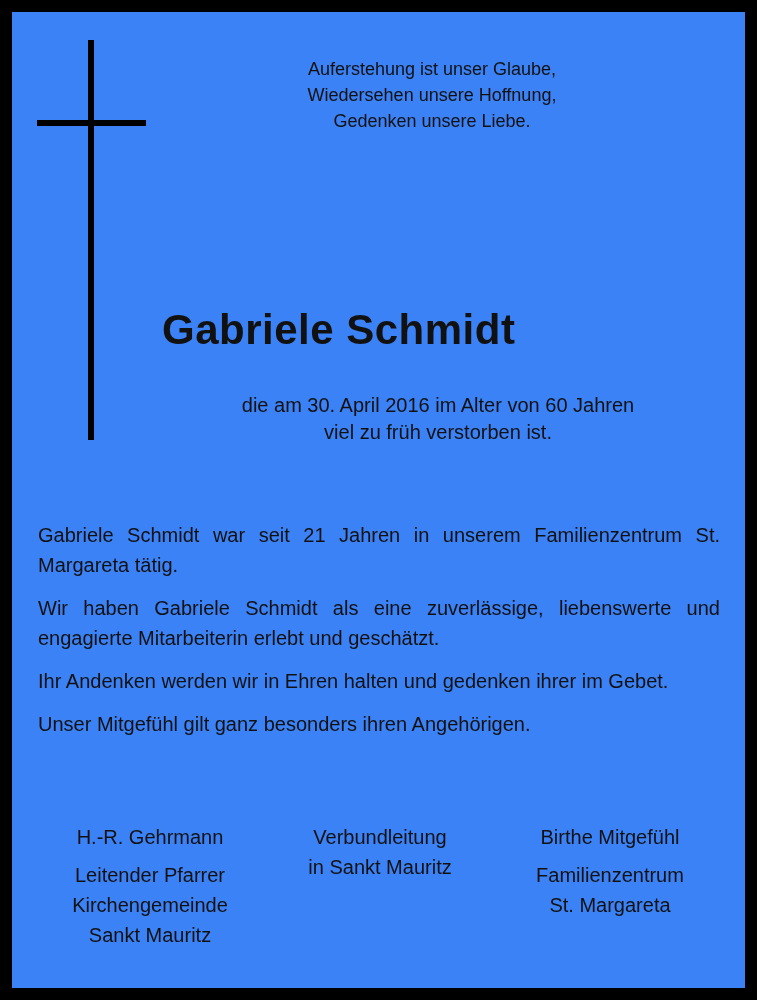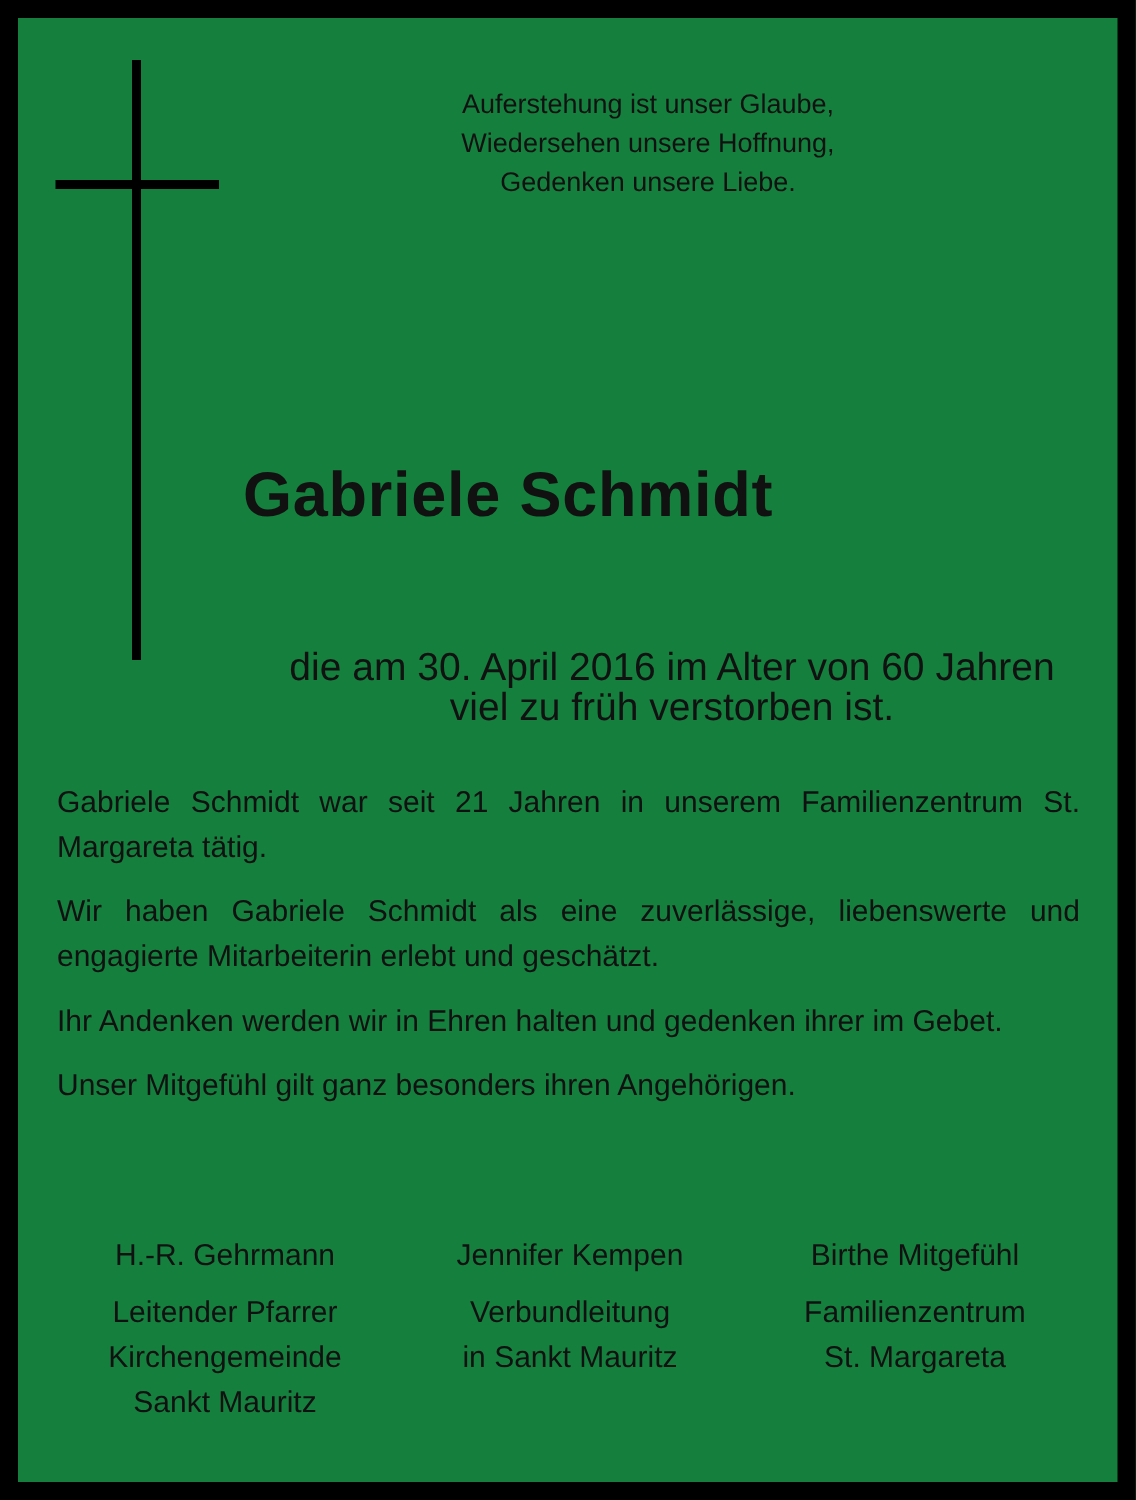--- a/index.html
+++ b/index.html
@@ -1,23 +1,23 @@
 <!DOCTYPE html>
 <html><head>
 <meta charset="utf-8">
 <style>
   html, body { margin: 0; padding: 0; background: #000; }
   body { width: 757px; height: 1000px; position: relative; overflow: hidden; font-family: "Liberation Sans", sans-serif; color: #111; }
-  .frame { position: absolute; left: 12px; top: 12px; width: 733px; height: 976px; background: #15803d; }
+  .frame { position: absolute; left: 12px; top: 12px; width: 733px; height: 976px; background: #3b82f6; }
   .cross-v { position: absolute; left: 76px; top: 28px; width: 6px; height: 400px; background: #000; }
   .cross-h { position: absolute; left: 25px; top: 108px; width: 109px; height: 6px; background: #000; }
   .verse { position: absolute; left: 170px; width: 500px; top: 44px; text-align: center; font-size: 18px; line-height: 26px; }
   .intro { position: absolute; left: 150px; width: 540px; top: 192px; text-align: center; font-size: 20px; line-height: 33px; }
   .name { position: absolute; left: 150px; width: 540px; top: 290px; text-align: left; font-size: 42px; font-weight: bold; line-height: 56px; letter-spacing: 0.5px; }
-  .death { position: absolute; left: 166px; width: 540px; top: 380px; text-align: center; font-size: 26px; line-height: 27px; margin-top: 39px; }
+  .death { position: absolute; left: 156px; width: 540px; top: 380px; text-align: center; font-size: 20px; line-height: 27px; }
   .body { position: absolute; left: 26px; width: 682px; top: 508px; font-size: 20px; line-height: 30px; }
   .body p { margin: 0 0 13px 0; text-align: justify; }
   .sigs { position: absolute; left: 18px; width: 700px; top: 810px; display: flex; justify-content: center; }
   .sig { width: 230px; text-align: center; font-size: 20px; }
   .sig .sname { line-height: 30px; margin-bottom: 8px; }
   .sig .line { line-height: 30px; }
 </style>
 </head>
 <body>
 
@@ -47,21 +47,20 @@
   </div>
 
   <div class="sigs">
     <div class="sig">
       <div class="sname">H.-R. Gehrmann</div>
       <div class="line">Leitender Pfarrer</div>
       <div class="line">Kirchengemeinde</div>
       <div class="line">Sankt Mauritz</div>
     </div>
     <div class="sig">
-      <div class="sname">Jennifer Kempen</div>
       <div class="line">Verbundleitung</div>
       <div class="line">in Sankt Mauritz</div>
     </div>
     <div class="sig">
       <div class="sname">Birthe Mitgefühl</div>
       <div class="line">Familienzentrum</div>
       <div class="line">St. Margareta</div>
     </div>
   </div>
 </div>

